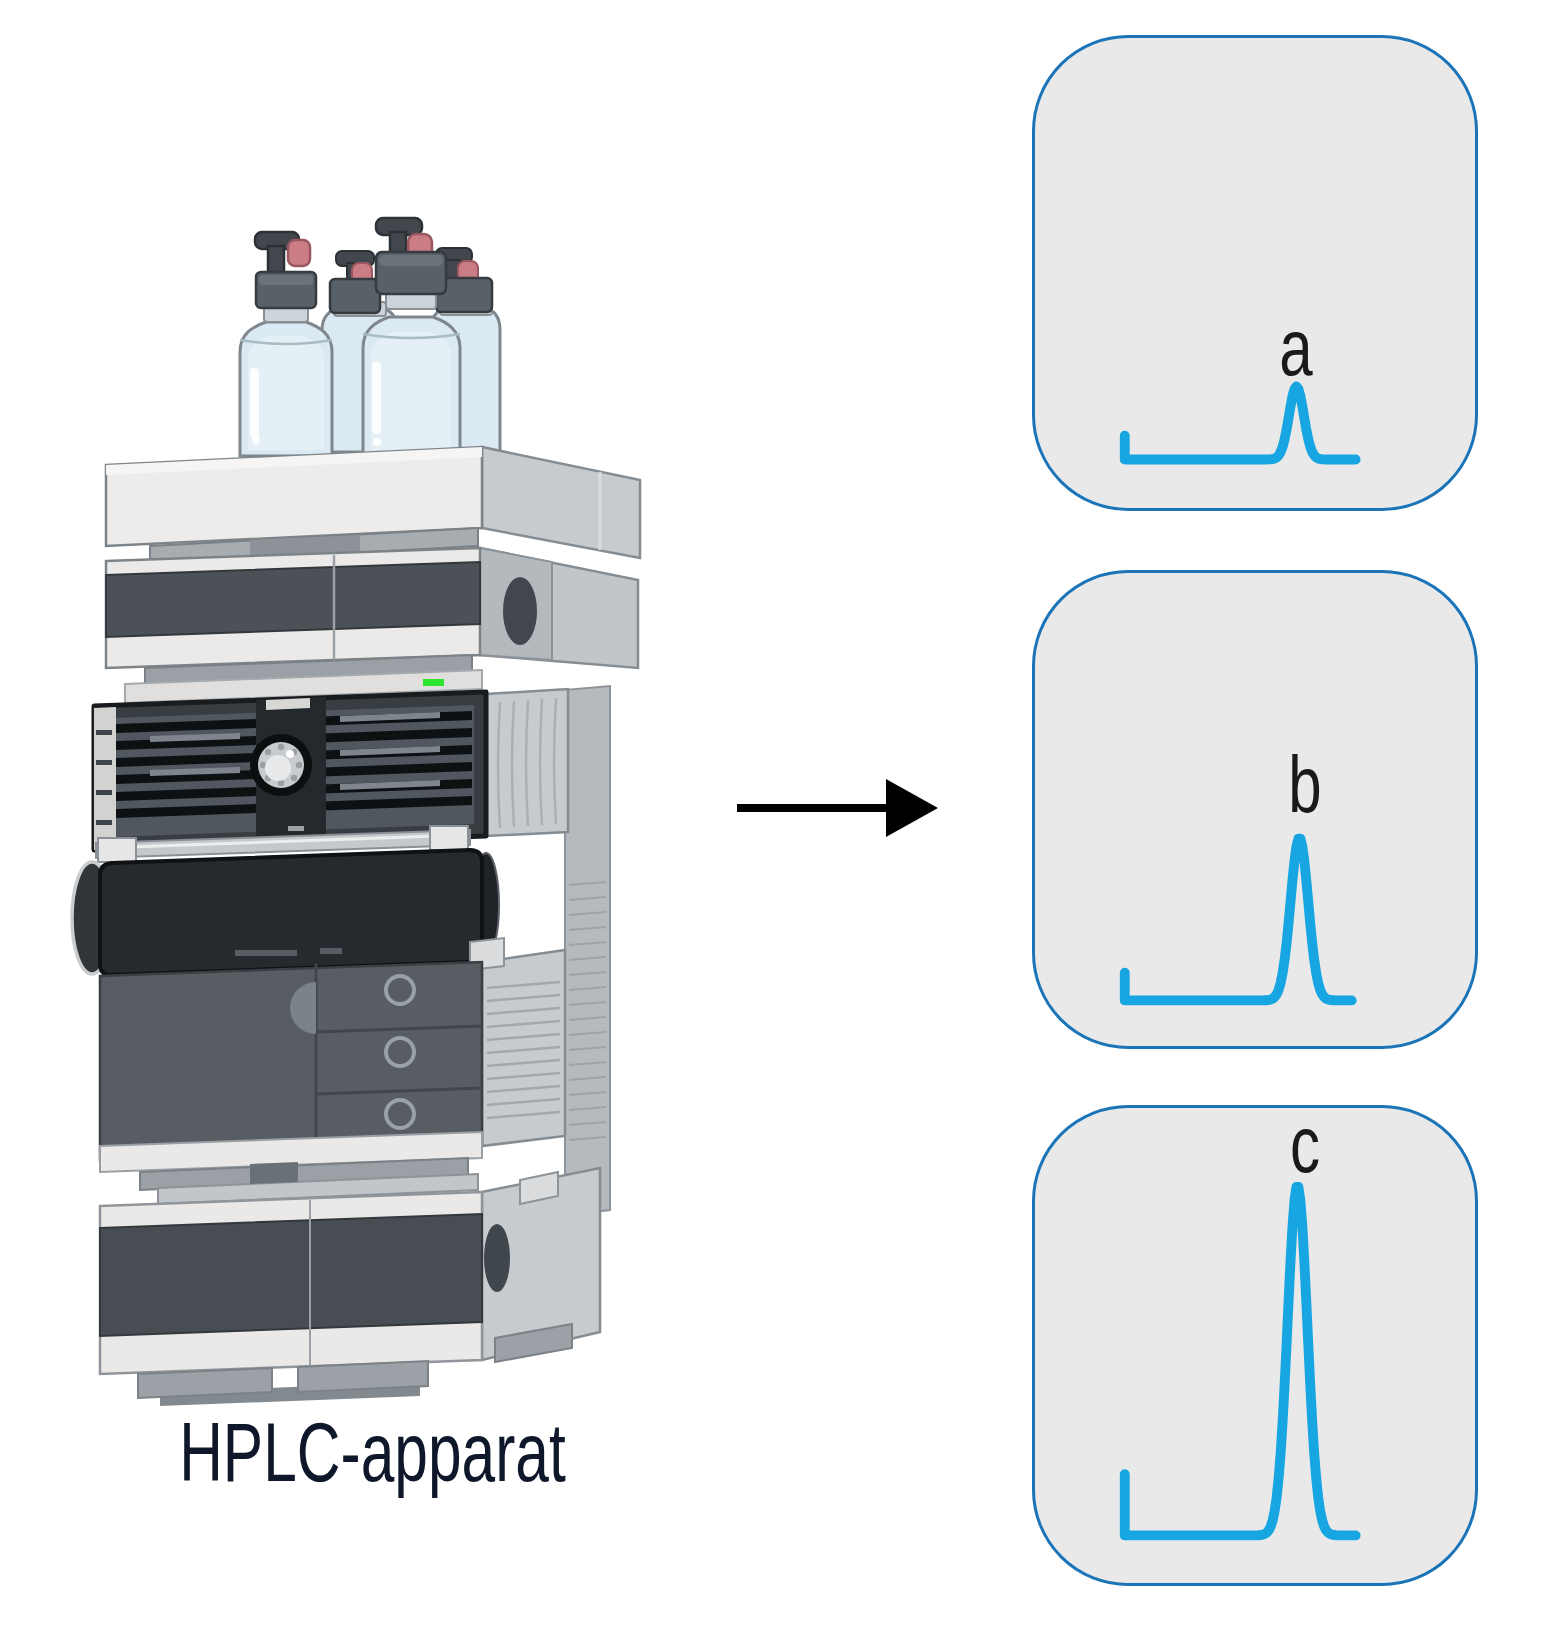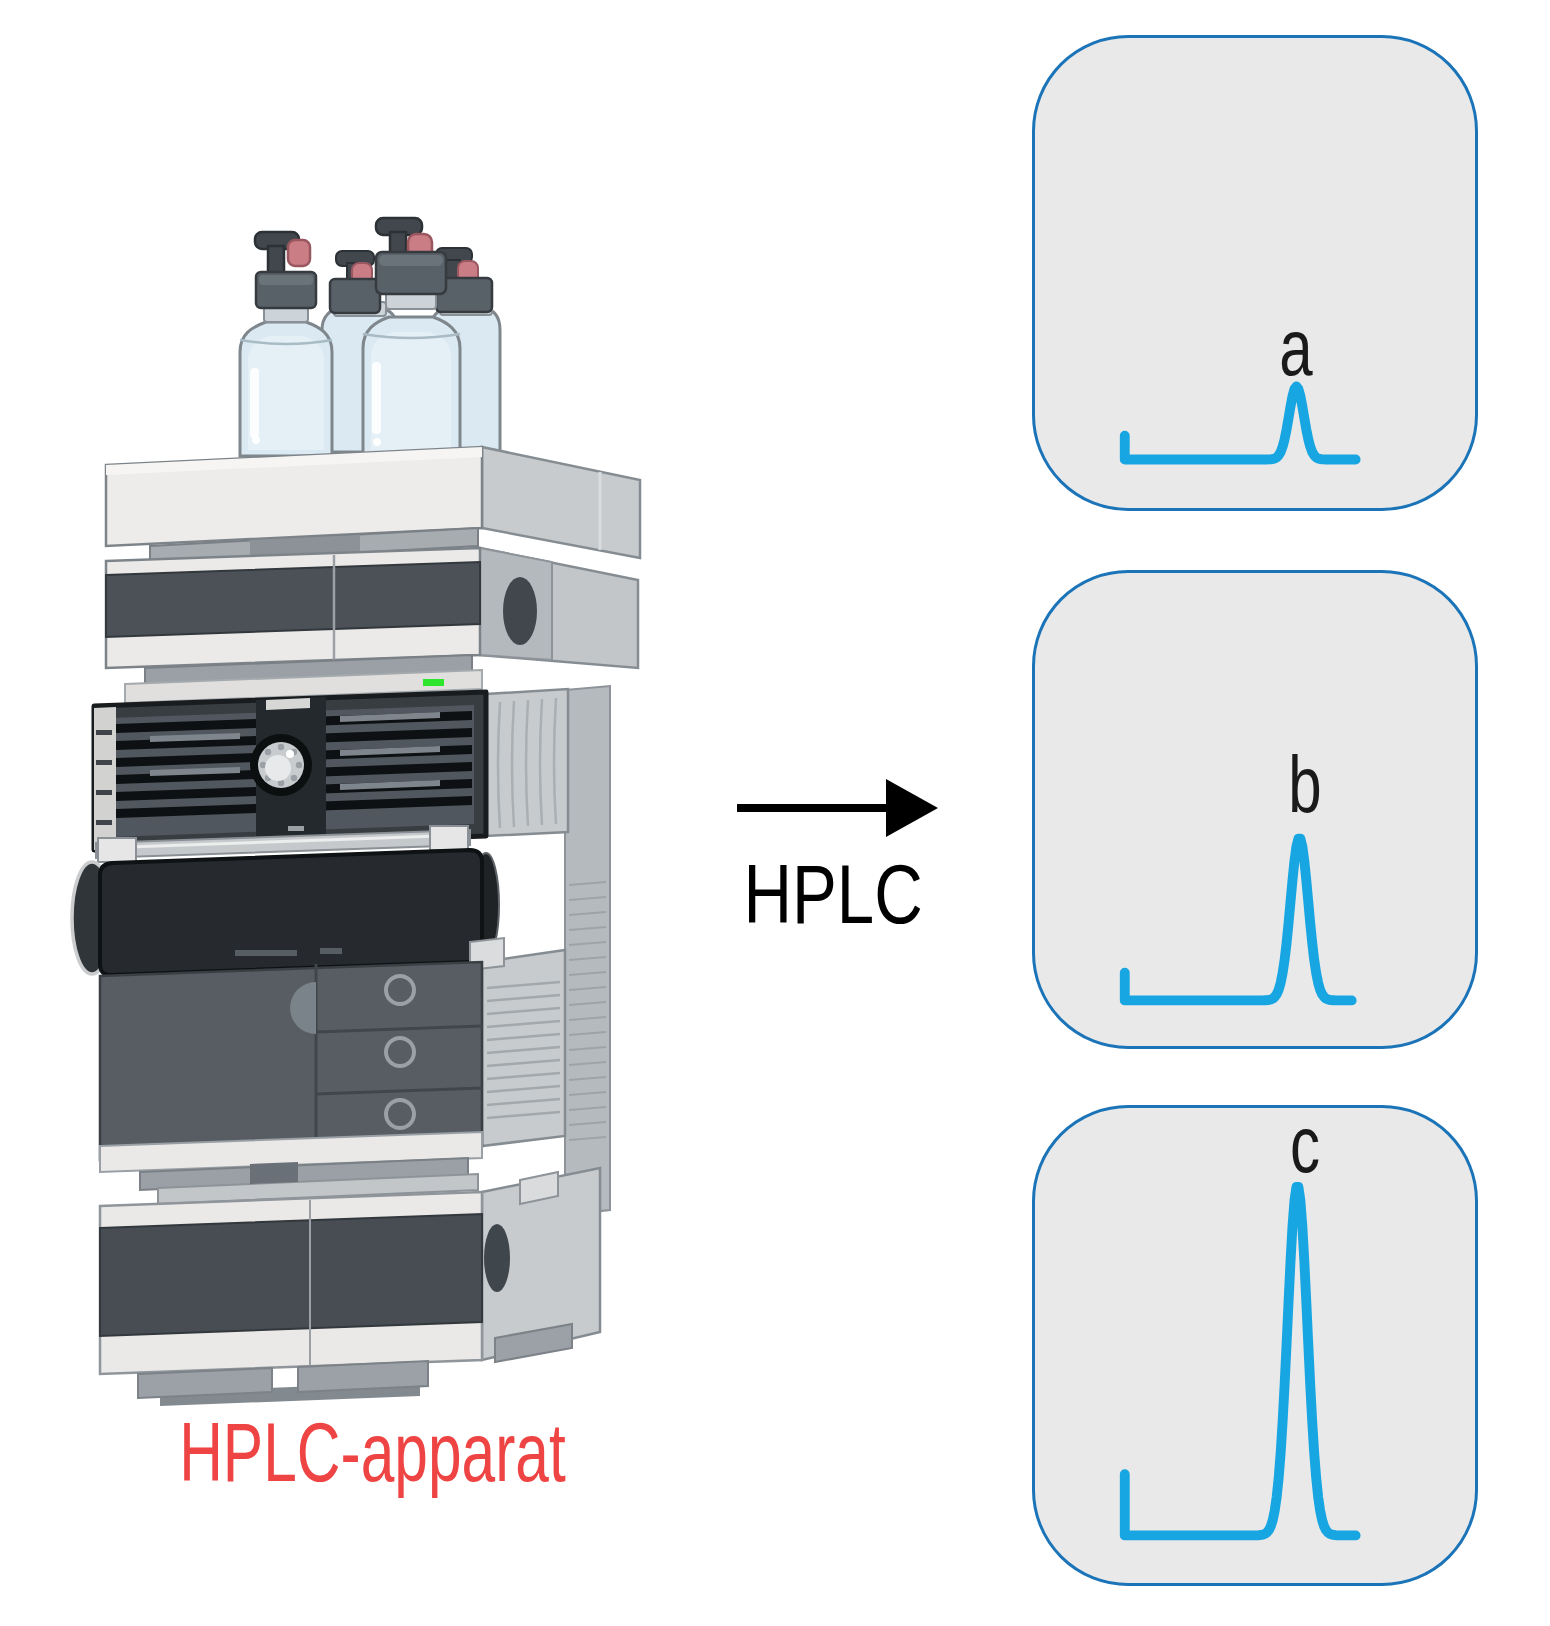--- a/index.html
+++ b/index.html
@@ -1,21 +1,21 @@
 <!DOCTYPE html>
 <html style="--trace: #18A6E2; --panel-border: #1B74B8; --panel-bg: #E9E9E9; --arrow: #000000; --led: #2DE52D;"><head>
 <meta charset="utf-8">
 <style>
   html,body{margin:0;padding:0;background:#fff;}
   .stage{position:relative;width:1550px;height:1626px;background:#fff;overflow:hidden;
          font-family:"Liberation Sans",sans-serif;color:#111;}
   svg{display:block;}
   .instrument{position:absolute;left:40px;top:200px;width:620px;height:1210px;}
   .caption{position:absolute;left:104px;top:1404px;width:480px;text-align:center;
-           font-size:84px;line-height:1.15;color:#ef4444;}
+           font-size:84px;line-height:1.15;color:#0f172a;}
   .squeeze{display:inline-block;transform-origin:50% 50%;white-space:nowrap;}
   .sx72{transform:scaleX(.72);}
   .sx80{transform:scaleX(.80);}
   .arrow-svg{position:absolute;left:700px;top:755px;width:260px;height:110px;}
   .arrow-line{stroke:var(--arrow,#000);stroke-width:8;}
   .arrow-head{fill:var(--arrow,#000);}
   .arrow-label{position:absolute;left:683px;top:848px;width:300px;text-align:center;
                font-size:84px;line-height:1.1;color:var(--arrow,#000);}
   .panel{position:absolute;left:1032px;width:446px;background:var(--panel-bg,#E9E9E9);
          border:3px solid var(--panel-border,#1B74B8);border-radius:96px;box-sizing:border-box;}
@@ -257,23 +257,20 @@
   </svg>
 
   <div class="caption">
     <span class="squeeze sx72">HPLC-apparat</span>
   </div>
 
   <svg class="arrow-svg" viewBox="700 755 260 110" aria-hidden="true">
     <line class="arrow-line" x1="737" y1="808" x2="888" y2="808"></line>
     <polygon class="arrow-head" points="886,779 938,808 886,837"></polygon>
   </svg>
-  <div class="arrow-label">
-    <span class="squeeze sx80">HPLC</span>
-  </div>
 
   <div class="panel panel-a">
     <svg class="chrom" aria-hidden="true" viewBox="0 0 446 476">
       <path d="M 91 403 L 91 427 L 93 427.0 L 95 427.0 L 97 427.0 L 99 427.0 L 101 427.0 L 103 427.0 L 105 427.0 L 107 427.0 L 109 427.0 L 111 427.0 L 113 427.0 L 115 427.0 L 117 427.0 L 119 427.0 L 121 427.0 L 123 427.0 L 125 427.0 L 127 427.0 L 129 427.0 L 131 427.0 L 133 427.0 L 135 427.0 L 137 427.0 L 139 427.0 L 141 427.0 L 143 427.0 L 145 427.0 L 147 427.0 L 149 427.0 L 151 427.0 L 153 427.0 L 155 427.0 L 157 427.0 L 159 427.0 L 161 427.0 L 163 427.0 L 165 427.0 L 167 427.0 L 169 427.0 L 171 427.0 L 173 427.0 L 175 427.0 L 177 427.0 L 179 427.0 L 181 427.0 L 183 427.0 L 185 427.0 L 187 427.0 L 189 427.0 L 191 427.0 L 193 427.0 L 195 427.0 L 197 427.0 L 199 427.0 L 201 427.0 L 203 427.0 L 205 427.0 L 207 427.0 L 209 427.0 L 211 427.0 L 213 427.0 L 215 427.0 L 217 427.0 L 219 427.0 L 221 427.0 L 223 427.0 L 225 427.0 L 227 427.0 L 229 427.0 L 231 427.0 L 233 427.0 L 235 427.0 L 237 426.9 L 239 426.8 L 241 426.6 L 243 426.0 L 245 424.9 L 247 422.8 L 249 419.4 L 251 414.0 L 253 406.4 L 255 396.6 L 257 385.1 L 259 373.3 L 261 362.8 L 263 355.6 L 265 353.0 L 267 355.6 L 269 362.8 L 271 373.3 L 273 385.1 L 275 396.6 L 277 406.4 L 279 414.0 L 281 419.4 L 283 422.8 L 285 424.9 L 287 426.0 L 289 426.6 L 291 426.8 L 293 426.9 L 295 427.0 L 297 427.0 L 299 427.0 L 301 427.0 L 303 427.0 L 305 427.0 L 307 427.0 L 309 427.0 L 311 427.0 L 313 427.0 L 315 427.0 L 317 427.0 L 319 427.0 L 321 427.0 L 323 427.0 L 325 427.0"></path>
     </svg>
     <div class="peak-label" style="left: 261px; top: 310px;">a</div>
   </div>
 
   <div class="panel panel-b">
     <svg class="chrom" aria-hidden="true" viewBox="0 0 446 479">

